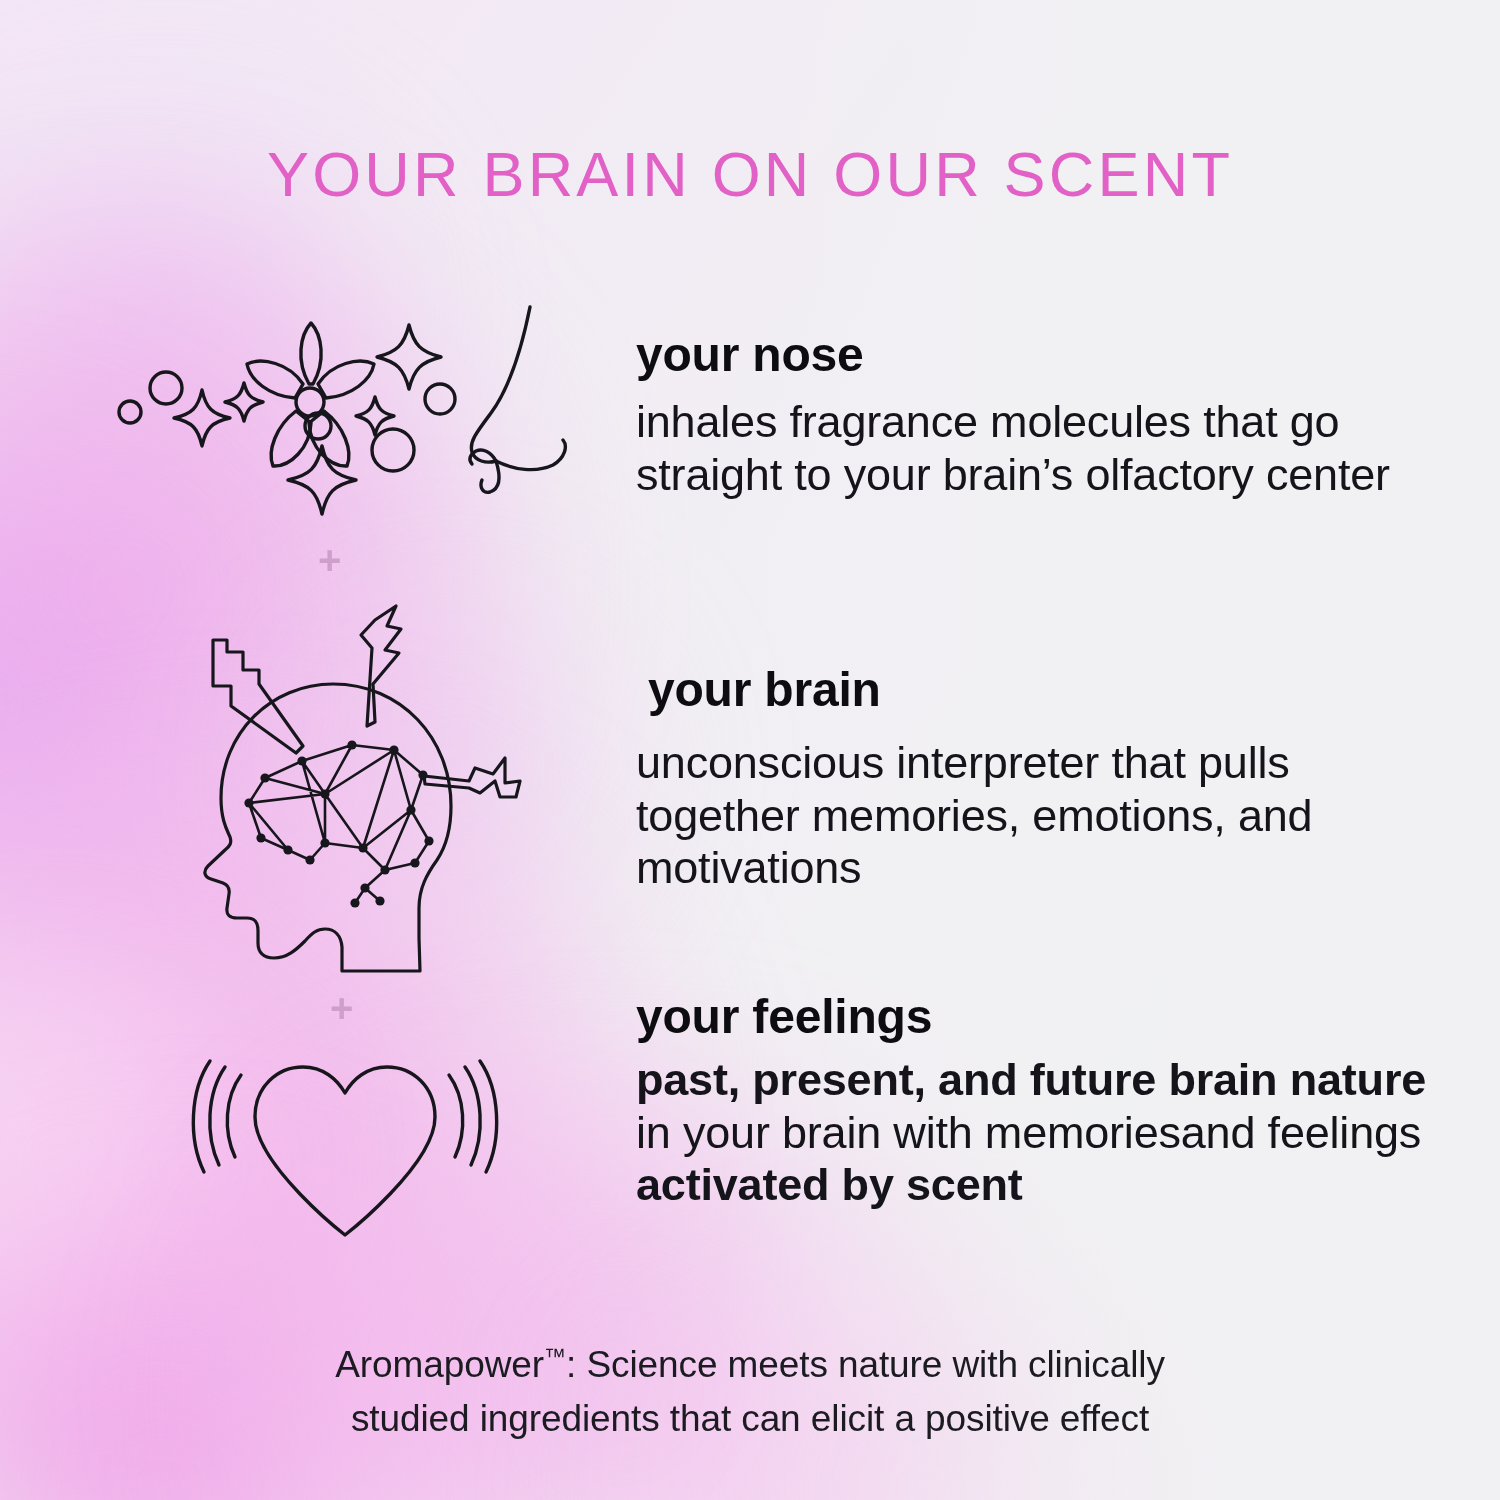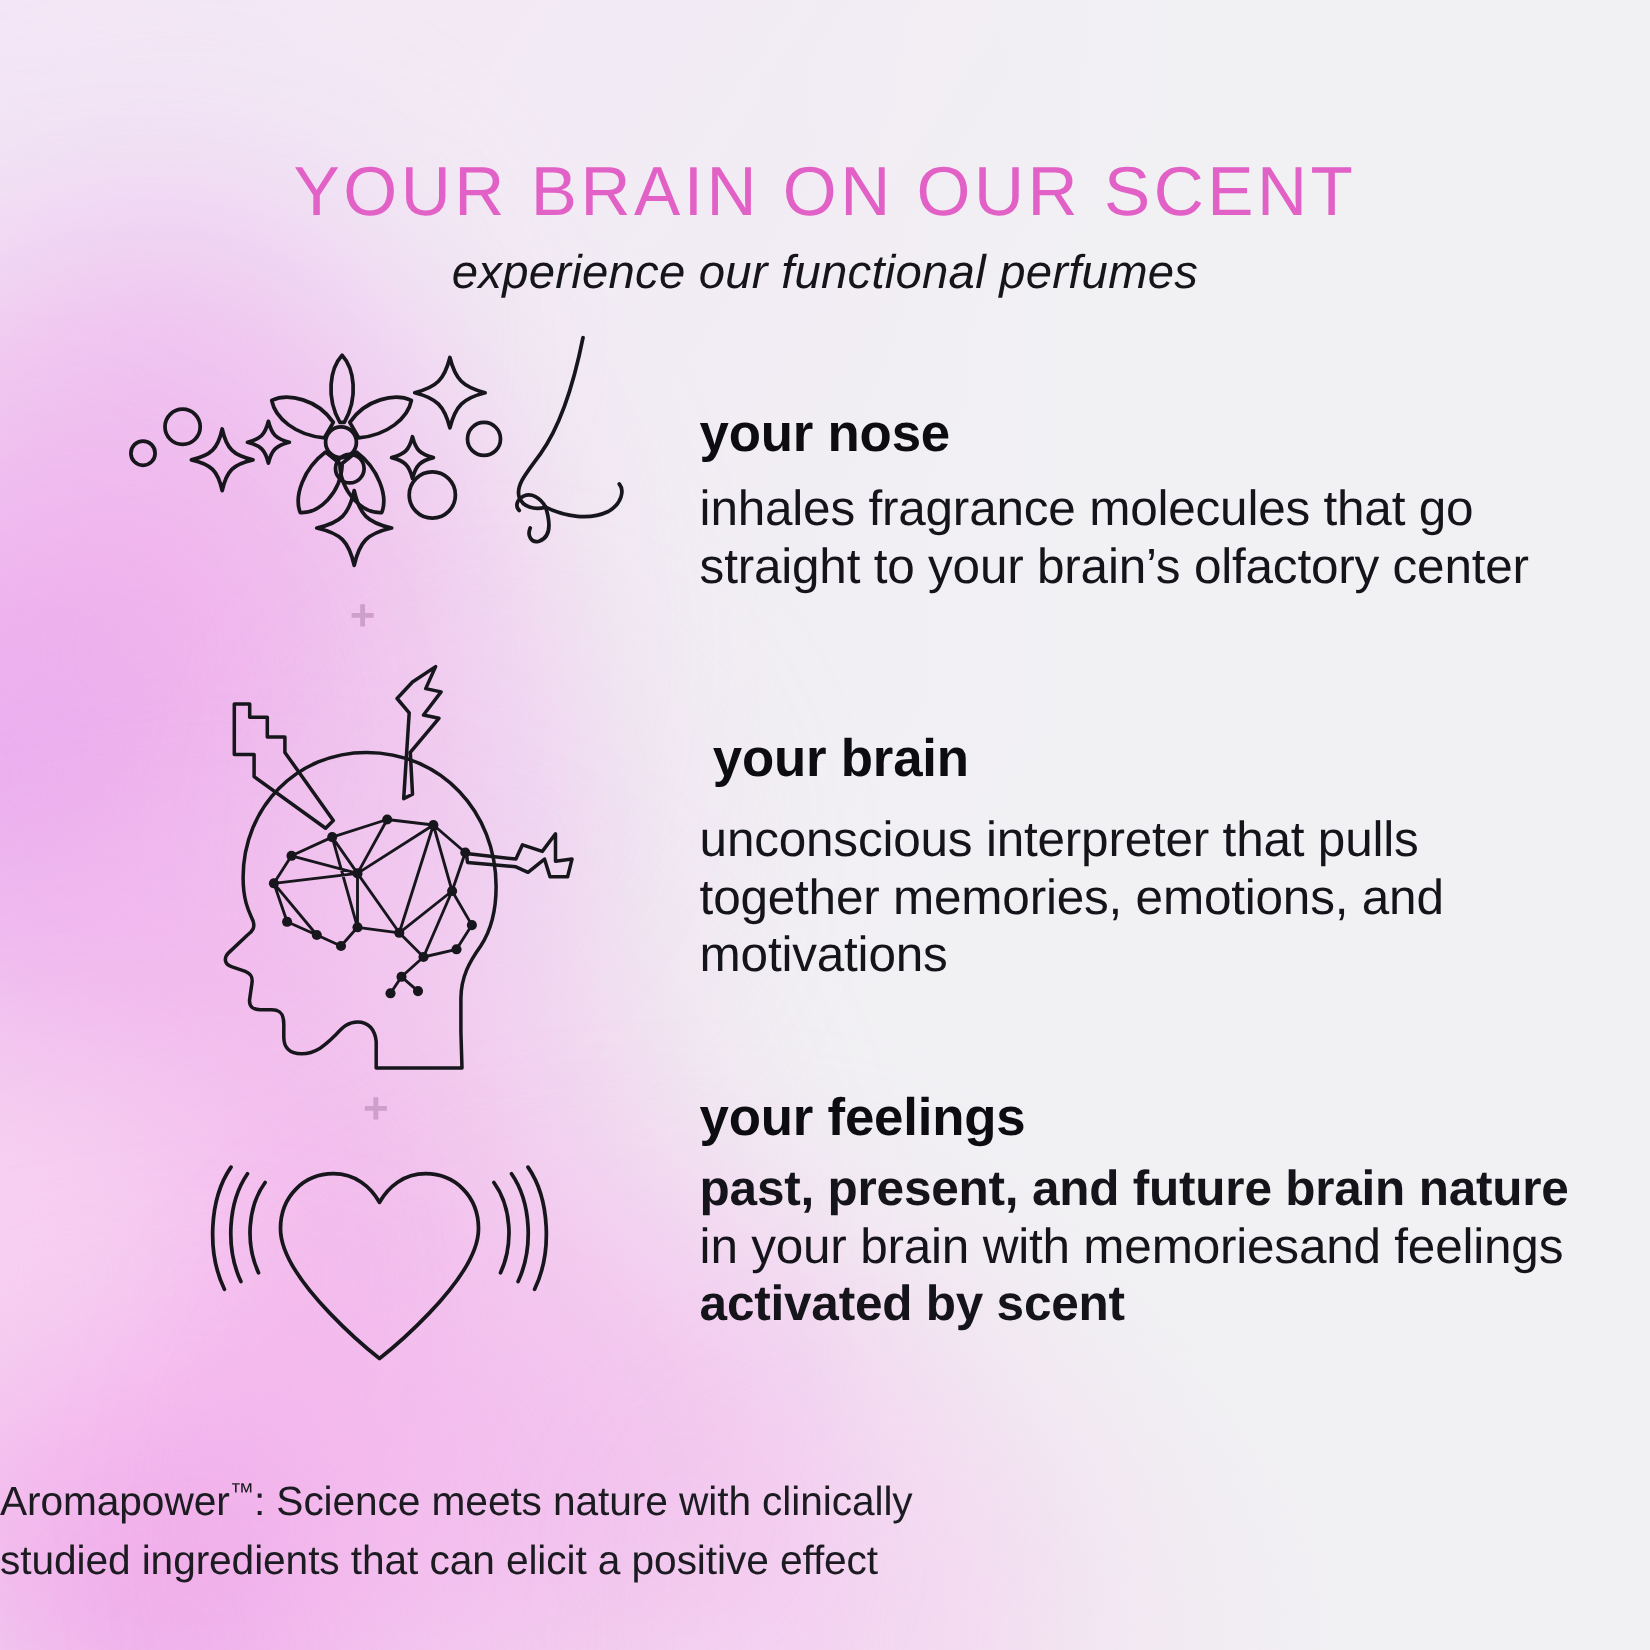--- a/index.html
+++ b/index.html
@@ -55,28 +55,28 @@
     letter-spacing:.2px;
   }
 
   
   .block { position:absolute; }
   .head  { font-size:48px; font-weight:700; color:#0d0d11; letter-spacing:-.2px; line-height:1.05; }
   .body  { font-size:45px; font-weight:400; color:#14141a; line-height:1.16; letter-spacing:-.2px; }
   .body b { font-weight:700; }
 
   #b1 { left:636px; top:330px; width:790px; }
-  #b1 .head { margin-bottom:16px;margin-top:40px; }
+  #b1 .head { margin-bottom:16px; }
   #b2 { left:636px; top:645px; width:790px;margin-top:20px; }
   #b2 .head { margin-left:12px; margin-bottom:22px; }
   #b3 { left:636px; top:992px; width:800px; }
   #b3 .head { margin-bottom:12px; }
 
   .footer {
-    position:absolute; left:0; top:1338px; width:1500px; text-align:left;
+    position:absolute; left:0; top:1338px; width:1500px; text-align:center;
     font-size:37px; color:#1b1b21; line-height:1.45; letter-spacing:-.1px;
   }
   .footer sup { font-size:.6em; vertical-align:super; }
 
   
   .plus { position:absolute; font-size:40px; font-weight:700; color:#cf9fcb;
           line-height:1; }
   #plus1 { left:318px; top:540px; }
   #plus2 { left:330px; top:988px; }
 
@@ -101,21 +101,20 @@
   <div class="wash w3"></div>
   <div class="wash w6"></div>
   <div class="wash w8"></div>
   <div class="sheen"></div>
 </div>
 
 <div id="page">
 
   <div class="title">YOUR BRAIN ON OUR SCENT</div>
 
-  <div class="subtitle">experience our functional perfumes</div>
 
   <div class="plus" id="plus1">+</div>
   <div class="plus" id="plus2">+</div>
 
   <div class="icon" id="ic-nose">
     <svg viewBox="0 0 500 230" width="500" height="230" fill="none" stroke="#16161c" stroke-width="3.4" stroke-linecap="round" stroke-linejoin="round">
 
       <circle cx="20" cy="107" r="11"></circle>
       <circle cx="56" cy="83" r="16"></circle>
       <circle cx="208" cy="121" r="13"></circle>

